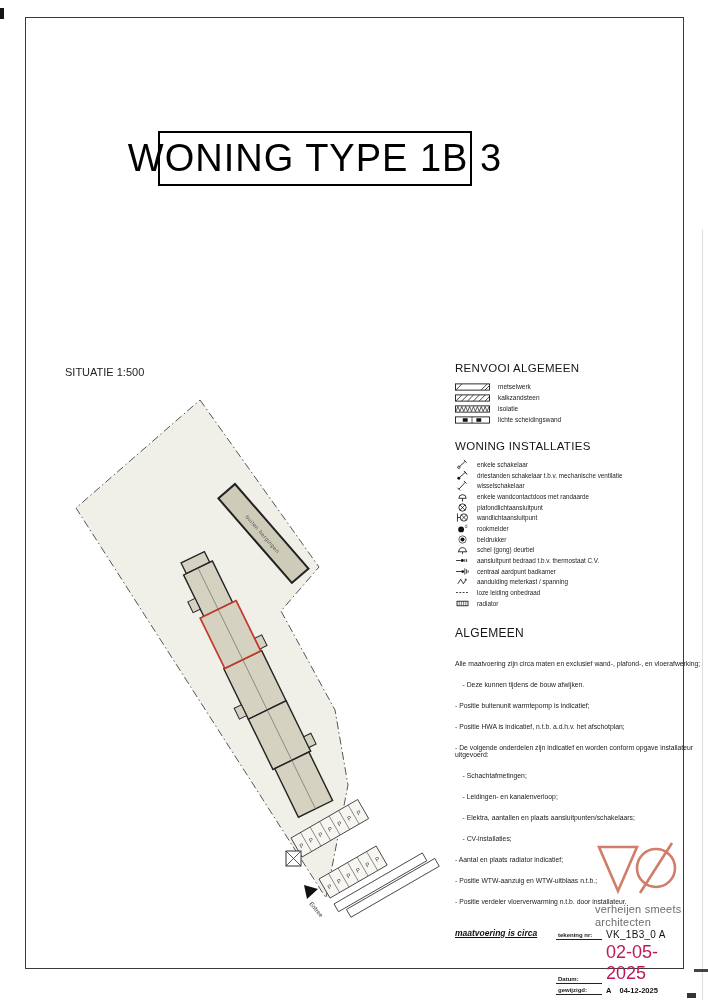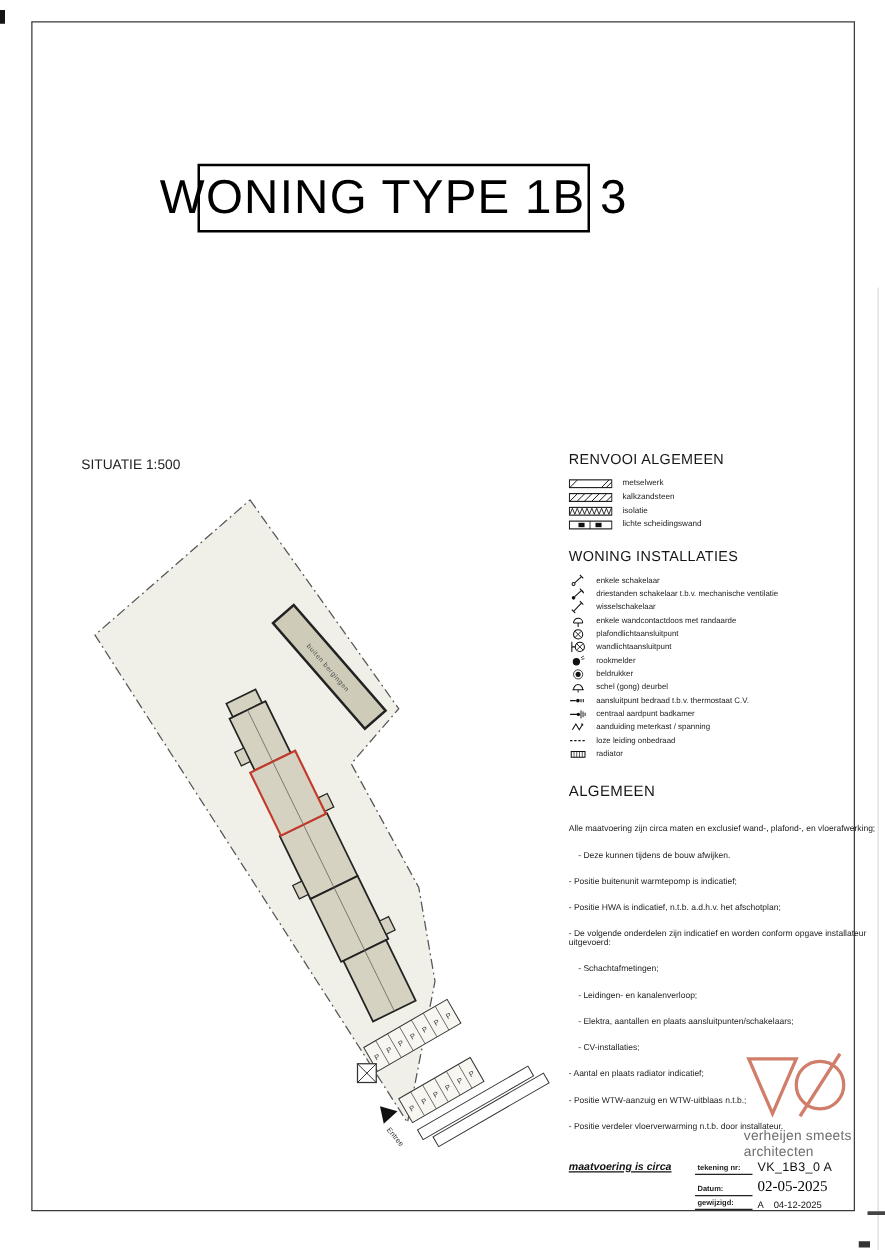--- a/index.html
+++ b/index.html
@@ -36,22 +36,22 @@
   .alg-lines{font-size:6.8px;line-height:7px;color:#1c1c1c;white-space:pre-wrap;}
   .alg-foot{margin-top:9px;font-size:8.5px;font-style:italic;font-weight:bold;
             text-decoration:underline;color:#111;}
   
   .firm{left:595px;top:903px;font-size:11px;line-height:12.5px;color:#6d6d6d;letter-spacing:.2px;}
   
   .tblock{left:556px;top:929px;width:127px;}
   .tb-row{display:grid;grid-template-columns:46px 1fr;align-items:end;margin-bottom:2px;}
   .tb-label{font-size:6px;font-weight:bold;color:#222;border-bottom:1px solid #222;padding:0 0 1px 2px;}
   .tb-v1{font-size:10px;letter-spacing:.3px;color:#111;padding-left:4px;}
-  .tb-v2{font-size:12px;color:#000000;padding-left:4px;font-family:Liberation Serif, serif;}
-  .tb-v3{font-size:7.5px;font-weight:normal;color:#111;padding-left:4px;white-space:pre;}
+  .tb-v2{font-size:18px;color:#be185d;padding-left:4px;}
+  .tb-v3{font-size:7.5px;font-weight:bold;color:#111;padding-left:4px;white-space:pre;}
   svg text{font-family:"Liberation Sans",sans-serif;}
 </style>
 </head>
 <body>
 
 <div class="abs edge-mark" style="left:0;top:8px;width:4px;height:11px;"></div>
 <div class="abs edge-line" style="left:702px;top:230px;width:1px;height:770px;"></div>
 <div class="abs edge-mark" style="left:694px;top:969px;width:14px;height:3px;background:#444;"></div>
 <div class="abs edge-mark" style="left:687px;top:993px;width:9px;height:5px;background:#333;"></div>
 

